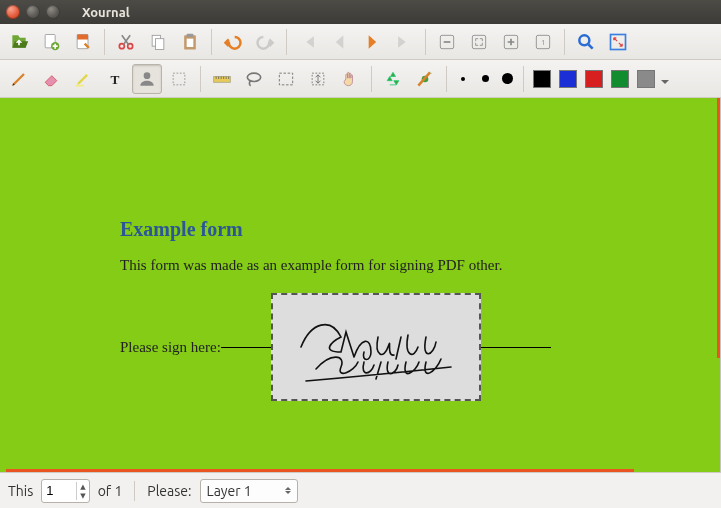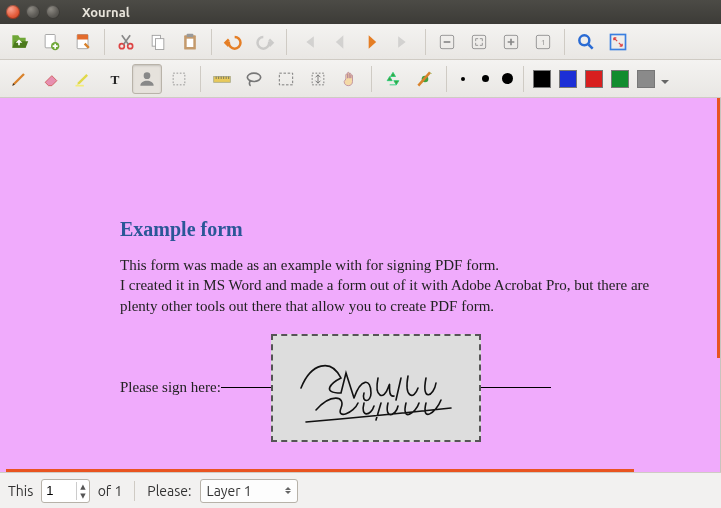--- a/index.html
+++ b/index.html
@@ -15,21 +15,21 @@
   .toolbar.second { height: 38px; }
   .tbtn { width: 30px; height: 30px; display: flex; align-items: center; justify-content: center; border: 1px solid transparent; border-radius: 3px; color: #4d4d4d; position: relative; }
   .tbtn.active { background: #e6e2dc; border-color: #b9b3a9; box-shadow: inset 0 1px 2px rgba(0,0,0,.15); }
   .sep { width: 1px; height: 26px; background: #cfcbc4; margin: 0 4px; }
   .tbtn svg { width: 20px; height: 20px; }
   .dot { border-radius: 50%; background: #000; }
   .swatch { width: 18px; height: 18px; border: 1px solid #777; }
   .dropdown-caret { width: 0; height: 0; border: 4px solid transparent; border-top-color: #666; margin-left: 1px; margin-top: 10px; }
   
   .docwrap { position: relative; height: calc(508px - 24px - 36px - 38px - 36px); background: #6f6e6c; overflow: hidden; }
-  .paper { position: absolute; left: 0px; top: 0px; width: 720px; height: 100%; background: #f0abfc; box-shadow: 0 0 0 1px #c7c4bf; }
+  .paper { position: absolute; left: 0px; top: 0px; width: 720px; height: 100%; background: #84cc16; box-shadow: 0 0 0 1px #c7c4bf; }
   .accent-right { position: absolute; right: 0; top: 0; width: 3px; height: 260px; background: #e95420; }
   .accent-bottom { position: absolute; left: 6px; bottom: 0; height: 3px; width: 628px; background: #e95420; }
   .content { position: absolute; left: 120px; top: 120px; width: 560px; font-family: Georgia, "Times New Roman", serif; color: #222; }
   .doc-title { color: #2b5797; font-weight: bold; font-size: 20px; margin-bottom: 14px; }
   .para { font-size: 15px; line-height: 1.35; }
   .signrow { display: flex; align-items: center; margin-top: 18px; }
   .signlabel { font-size: 15px; margin-right: 0; }
   .line { display: inline-block; border-bottom: 1px solid #000; height: 1px; }
   .sigbox { width: 210px; height: 108px; background: #ddd; border: 2px dashed #555; position: relative; display: flex; align-items: center; justify-content: center; }
   .sigbox svg { width: 180px; height: 80px; }
@@ -276,22 +276,21 @@
     </div>
   <div class="dropdown-caret"></div>
 </div>
 
 <div class="docwrap">
   <div class="paper">
     <div class="accent-right"></div>
     <div class="content">
       <div class="doc-title">Example form</div>
       <div class="para">
-        <span>This form was made as an example with for signing PDF form.</span><br>
-        <span>I created it in MS Word and made a form out of it with Adobe Acrobat Pro, but there are plenty other tools out there that allow you to create PDF form.</span>
+        <span>This form was made as an example form for signing PDF other.</span><br>
       </div>
       <div class="signrow">
         <span class="signlabel">Please sign here:</span>
         <span class="line" style="width:50px"></span>
         <div class="sigbox">
           <svg viewBox="0 0 180 80">
             <path d="M15 40 C 25 15, 45 10, 55 30 C 45 35, 35 45, 55 45 L 60 25 L 68 50 M 68 50 C 75 30, 85 30, 85 45 C 85 55, 75 55, 78 45 M 92 30 C 88 50, 98 52, 102 40 C 106 28, 100 50, 108 48 M 115 30 L 110 52 M 122 28 C 118 50, 128 52, 132 40 M 140 30 C 135 55, 148 48, 150 35 M 30 62 C 45 45, 60 48, 55 60 C 50 72, 68 65, 72 55 M 78 55 C 74 70, 85 68, 88 58 M 95 55 L 90 72 M 102 55 C 98 72, 110 68, 112 58 M 120 55 C 115 75, 130 65, 133 55 M 140 55 C 135 75, 150 65, 155 52 M 20 74 Q 90 68, 165 60" fill="none" stroke="#111" stroke-width="1.6" stroke-linecap="round"></path>
           </svg>
         </div>
         <span class="line" style="width:70px"></span>

